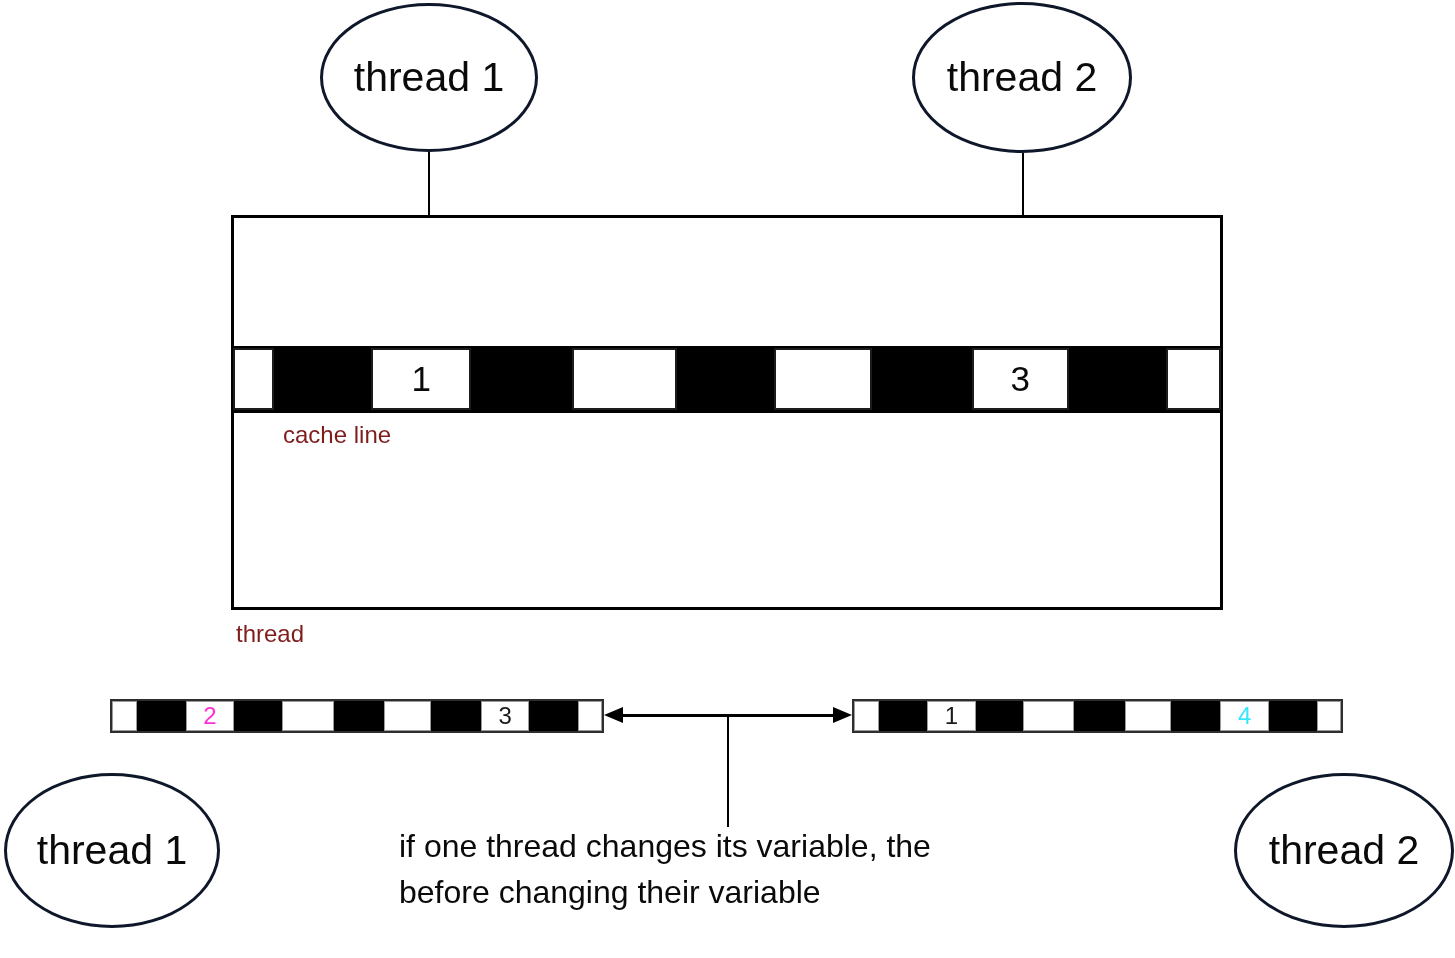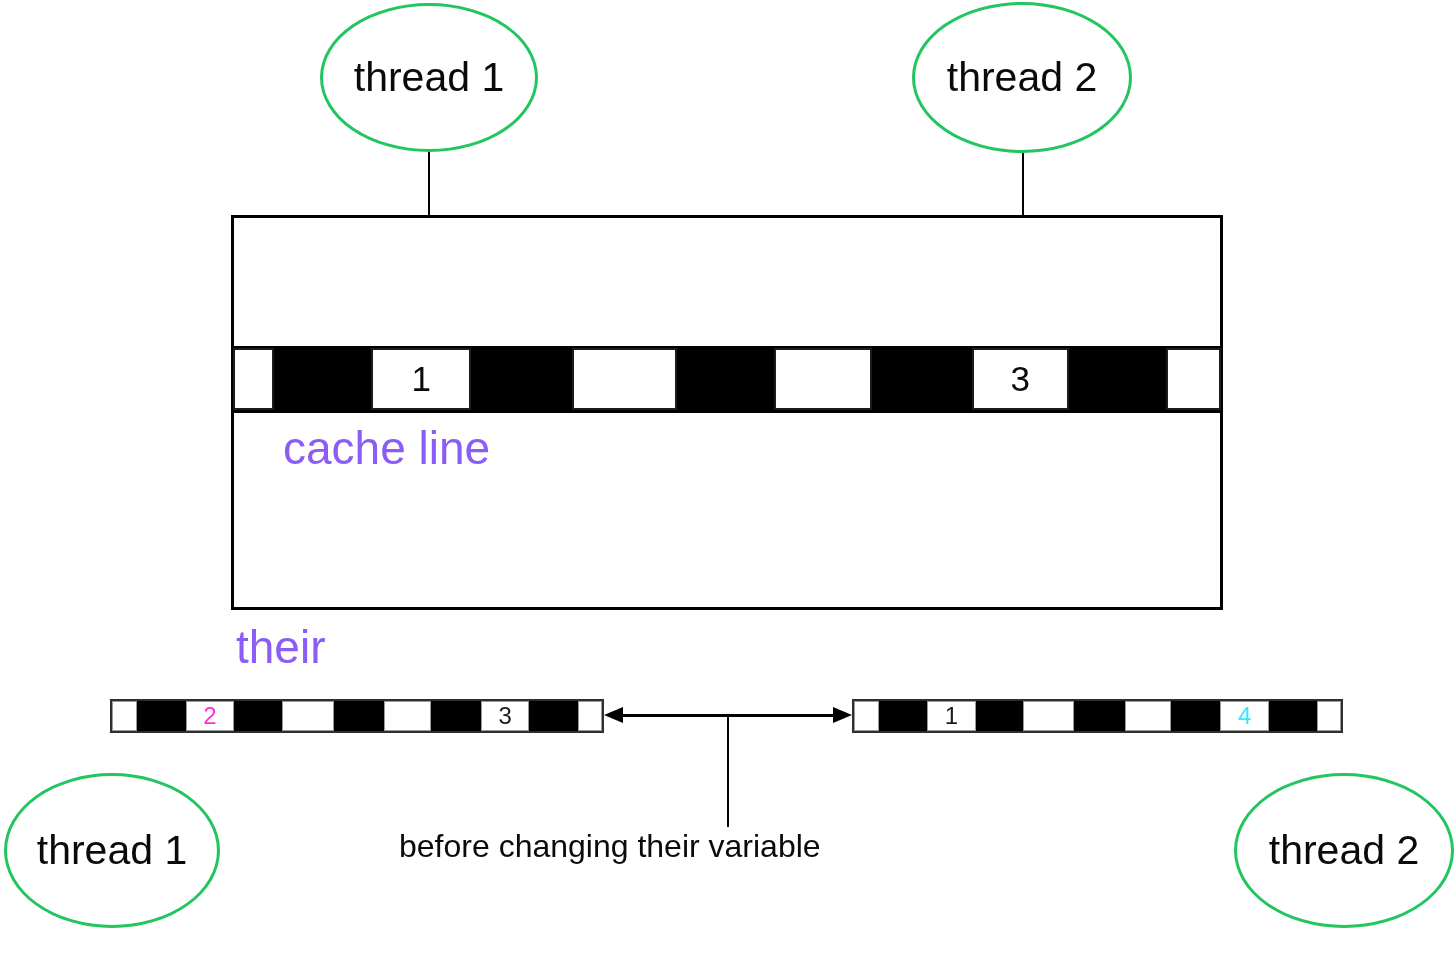--- a/index.html
+++ b/index.html
@@ -7,21 +7,21 @@
     position:relative;
     width:1455px;height:958px;
     background:#ffffff;
     font-family:"Liberation Sans","DejaVu Sans",sans-serif;
     color:#000;
     overflow:hidden;
   }
   
   .ellipse{
     position:absolute;
-    border:3px solid #22c55e;
+    border:3px solid #0f172a;
     border-radius:50%;
     background:#fff;
     display:flex;align-items:center;justify-content:center;
     box-sizing:border-box;
   }
   .ellipse span{font-size:41px;color:#0a0a0a;white-space:nowrap;}
   .e-top1{left:320px;top:3px;width:218px;height:149px;}
   .e-top2{left:912px;top:2px;width:220px;height:151px;}
   .e-bot1{left:4px;top:773px;width:216px;height:155px;}
   .e-bot2{left:1234px;top:773px;width:220px;height:155px;}
@@ -45,21 +45,21 @@
   .cell.black{background:#000;}
   .cell.white{background:#fff;}
   .main-strip{
     left:233px;top:346px;width:988px;height:67px;
     border-top:2px solid #000;border-bottom:3px solid #000;
   }
   .main-strip .cell.white{box-shadow:inset 0 0 0 2px #1c1c1c;}
   .main-strip .cell span{font-size:35px;color:#0a0a0a;}
 
   
-  .diagram-label{position:absolute;font-size:46px;color:#8b5cf6;white-space:nowrap;}
+  .diagram-label{position:absolute;font-size:24px;color:#7f1d1d;white-space:nowrap;}
   .lbl-cache-line{left:283px;top:421px;}
   .lbl-cache{left:236px;top:620px;}
 
   
   .mini-strip{
     height:34px;border:2px solid #2e2e2e;background:#fff;
   }
   .mini-left{left:110px;top:699px;width:494px;}
   .mini-right{left:852px;top:699px;width:491px;}
   .mini-strip .cell.white{box-shadow:inset 0 0 0 1px #9a9a9a;}
@@ -100,21 +100,21 @@
     <div class="cell white" style="flex:99;"></div>
     <div class="cell black" style="flex:100;"></div>
     <div class="cell white" style="flex:97;">
       <span style="color: rgb(10, 10, 10);">3</span>
     </div>
     <div class="cell black" style="flex:98;"></div>
     <div class="cell white" style="flex:55;"></div>
   </div>
 
   <div class="diagram-label lbl-cache-line">cache line</div>
-  <div class="diagram-label lbl-cache">their</div>
+  <div class="diagram-label lbl-cache">thread</div>
 
   <div class="strip mini-strip mini-left">
     <div class="cell white" style="flex:25;"></div>
     <div class="cell black" style="flex:49;"></div>
     <div class="cell white" style="flex:49;">
       <span style="color: rgb(255, 47, 212);">2</span>
     </div>
     <div class="cell black" style="flex:48;"></div>
     <div class="cell white" style="flex:52;"></div>
     <div class="cell black" style="flex:51;"></div>
@@ -151,16 +151,17 @@
   <div class="vline" style="left:727px;top:716px;width:2px;height:111px;"></div>
 
   <div class="ellipse e-bot1">
     <span>thread 1</span>
   </div>
   <div class="ellipse e-bot2">
     <span>thread 2</span>
   </div>
 
   <div class="caption">
+    <div>if one thread changes its variable, the</div>
     <div>before changing their variable</div>
   </div>
 
 </div>
 
 </body></html>

